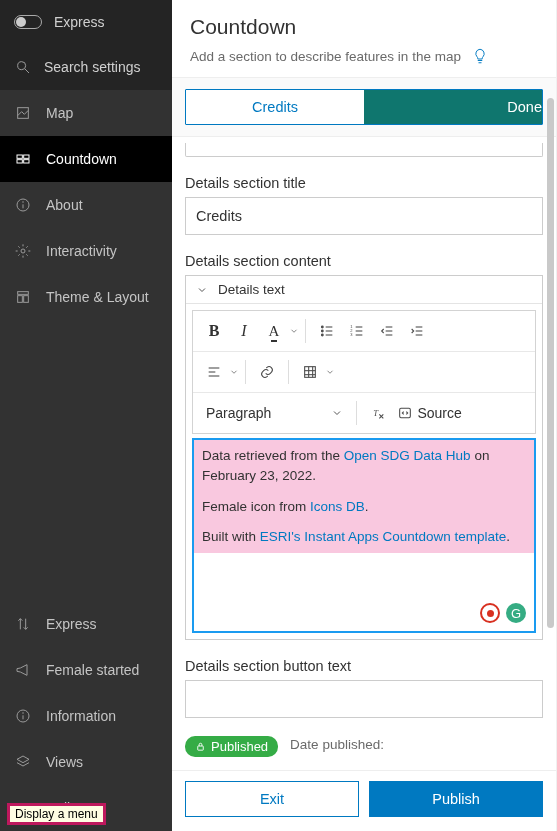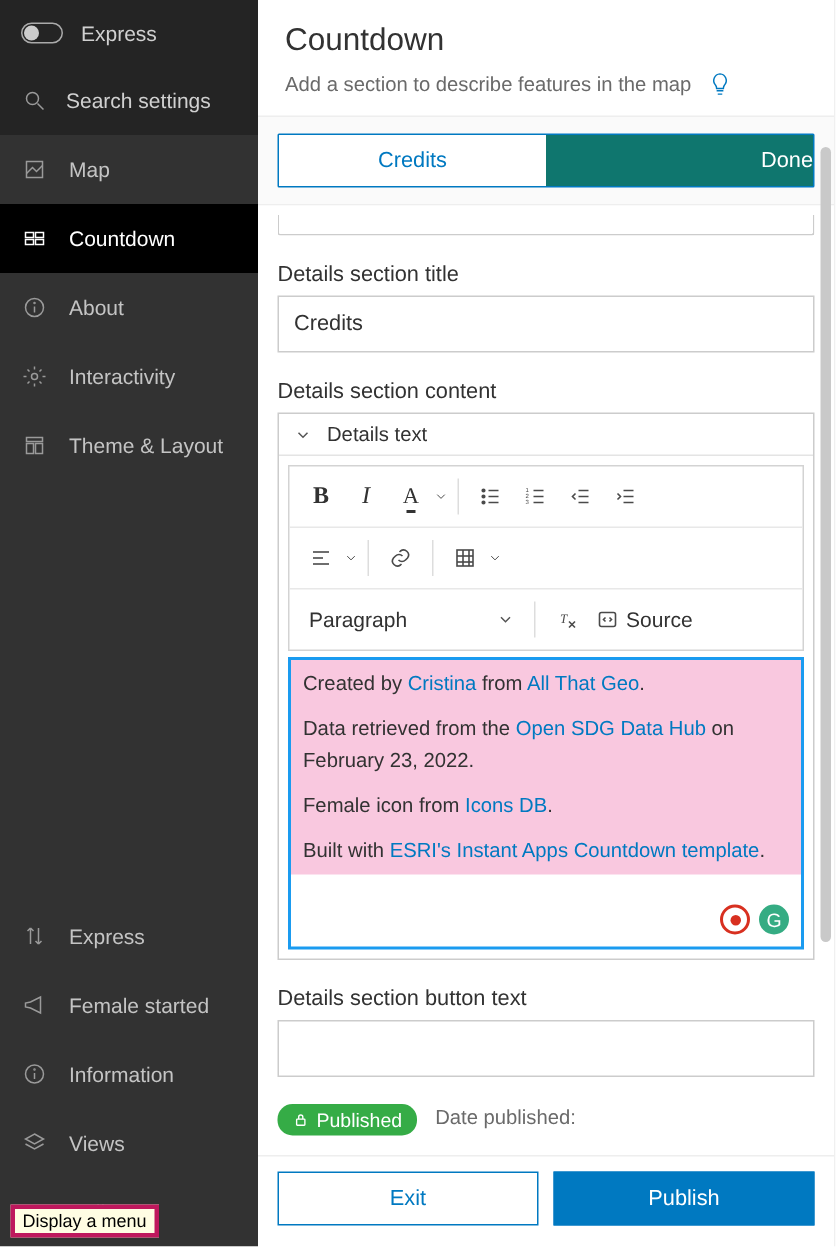--- a/index.html
+++ b/index.html
@@ -356,21 +356,20 @@
                   <rect x="4" y="5" width="16" height="14" rx="2"></rect>
                   <path d="M10 10l-2 2 2 2M14 10l2 2-2 2"></path>
                 </svg>
               <span style="font-size:14px;color:#323232">Source</span>
             </span>
           </div>
         </div>
 
         <div class="rich-area">
           <div class="rich-content">
-            <p><span>Created by </span><a href="#">Cristina</a><span> from </span><a href="#">All That Geo</a><span>.</span></p>
             <p><span>Data retrieved from the </span><a href="#">Open SDG Data Hub</a><span> on February 23, 2022.</span></p>
             <p><span>Female icon from </span><a href="#">Icons DB</a><span>.</span></p>
             <p><span>Built with </span><a href="#">ESRI's Instant Apps Countdown template</a><span>.</span></p>
           </div>
           <div class="corner-icons">
             <span class="ci red"></span>
             <span class="ci green">G</span>
           </div>
         </div>
       </div>

